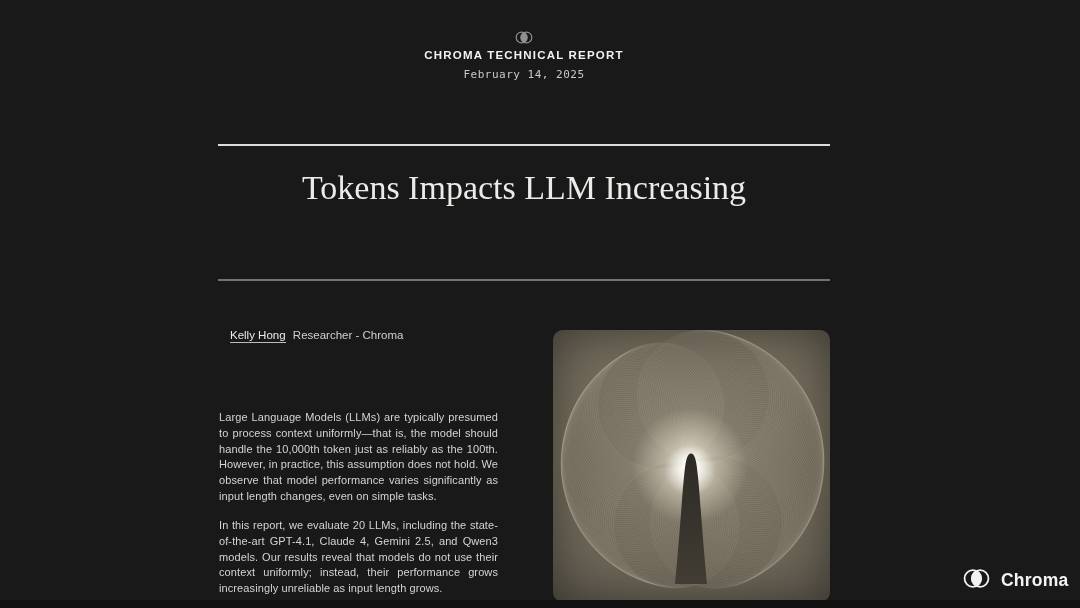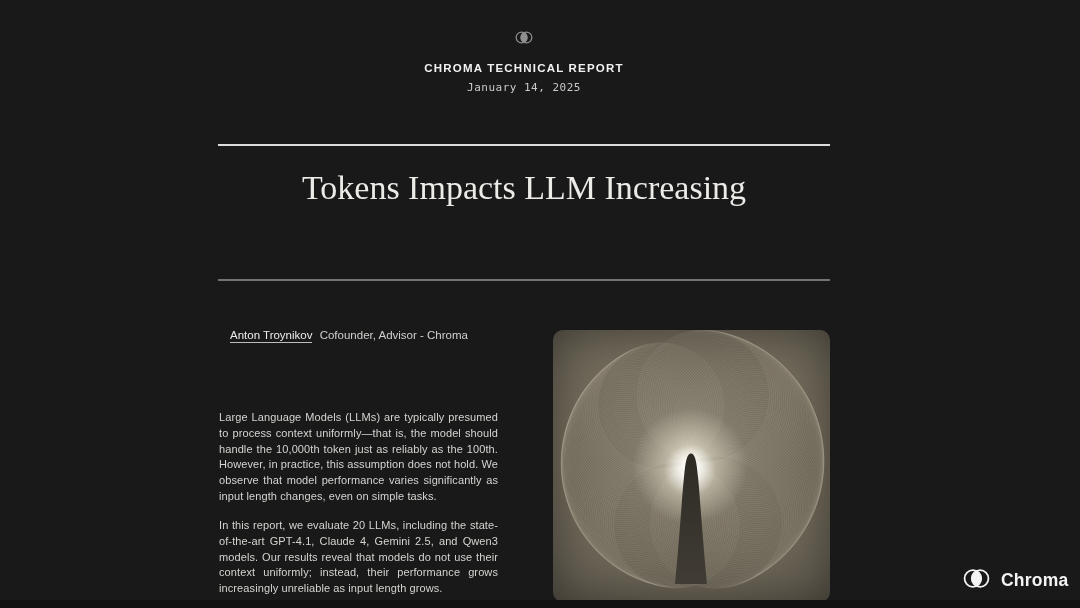--- a/index.html
+++ b/index.html
@@ -6,21 +6,21 @@
   html,body { background:#0d0d0d; }
   .stage {
     position:relative; width:1080px; height:608px;
     background:#191919; overflow:hidden;
     font-family:"Liberation Sans", sans-serif;
   }
   
   .masthead { position:absolute; left:218px; top:30px; width:612px; text-align:center; }
   .masthead .logo { display:inline-block; height:15px; width:20px; }
   .kicker {
-    margin-top:13px; color:#f2f2f2; font-size:11.5px; font-weight:700;
+    color:#f2f2f2; font-size:11.5px; font-weight:700;
     letter-spacing:1.2px;
   }
   .date {
     margin-top:7px; color:#c9c9c9; font-size:11px;
     font-family:"DejaVu Sans Mono", monospace; letter-spacing:0.5px;
   }
   
   .rule { position:absolute; left:218px; width:612px; height:2px; }
   .rule.top { top:144px; background:#dcdcdc; }
   .rule.bottom { top:279px; background:#737373; }
@@ -72,34 +72,34 @@
     <span class="logo">
       <svg viewBox="0 0 26 22" width="20" height="15">
         <g stroke="#8f8f8f" stroke-width="1.8" fill="none">
           <circle cx="9.5" cy="11" r="8"></circle>
           <circle cx="16.5" cy="11" r="8"></circle>
         </g>
         <path d="M13,3.6 A8,8 0 0 1 13,18.4 A8,8 0 0 1 13,3.6 Z" fill="#8f8f8f"></path>
       </svg>
     </span>
     <div class="kicker">CHROMA TECHNICAL REPORT</div>
-    <div class="date">January 14, 2025</div>
+    <div class="date">February 14, 2025</div>
   </div>
 
   <div class="rule top"></div>
   <div class="rule bottom"></div>
 
   <h1 class="title">
     <div class="line">Tokens Impacts LLM Increasing</div>
   </h1>
 
   <div class="authors">
     <div class="author-row">
-      <span class="author-name">Anton Troynikov</span>
-      <span class="author-role">Cofounder, Advisor - Chroma</span>
+      <span class="author-name">Kelly Hong</span>
+      <span class="author-role">Researcher - Chroma</span>
     </div>
   </div>
 
   <p class="abstract-p p1">Large Language Models (LLMs) are typically presumed to process context uniformly—that is, the model should handle the 10,000th token just as reliably as the 100th. However, in practice, this assumption does not hold. We observe that model performance varies significantly as input length changes, even on simple tasks.</p>
   <p class="abstract-p p2">In this report, we evaluate 20 LLMs, including the state-of-the-art GPT-4.1, Claude 4, Gemini 2.5, and Qwen3 models. Our results reveal that models do not use their context uniformly; instead, their performance grows increasingly unreliable as input length grows.</p>
 
   <div class="art">
     <svg id="art-svg" viewBox="0 0 277 272" preserveAspectRatio="none">
       <defs>
         <radialGradient id="glowG">

